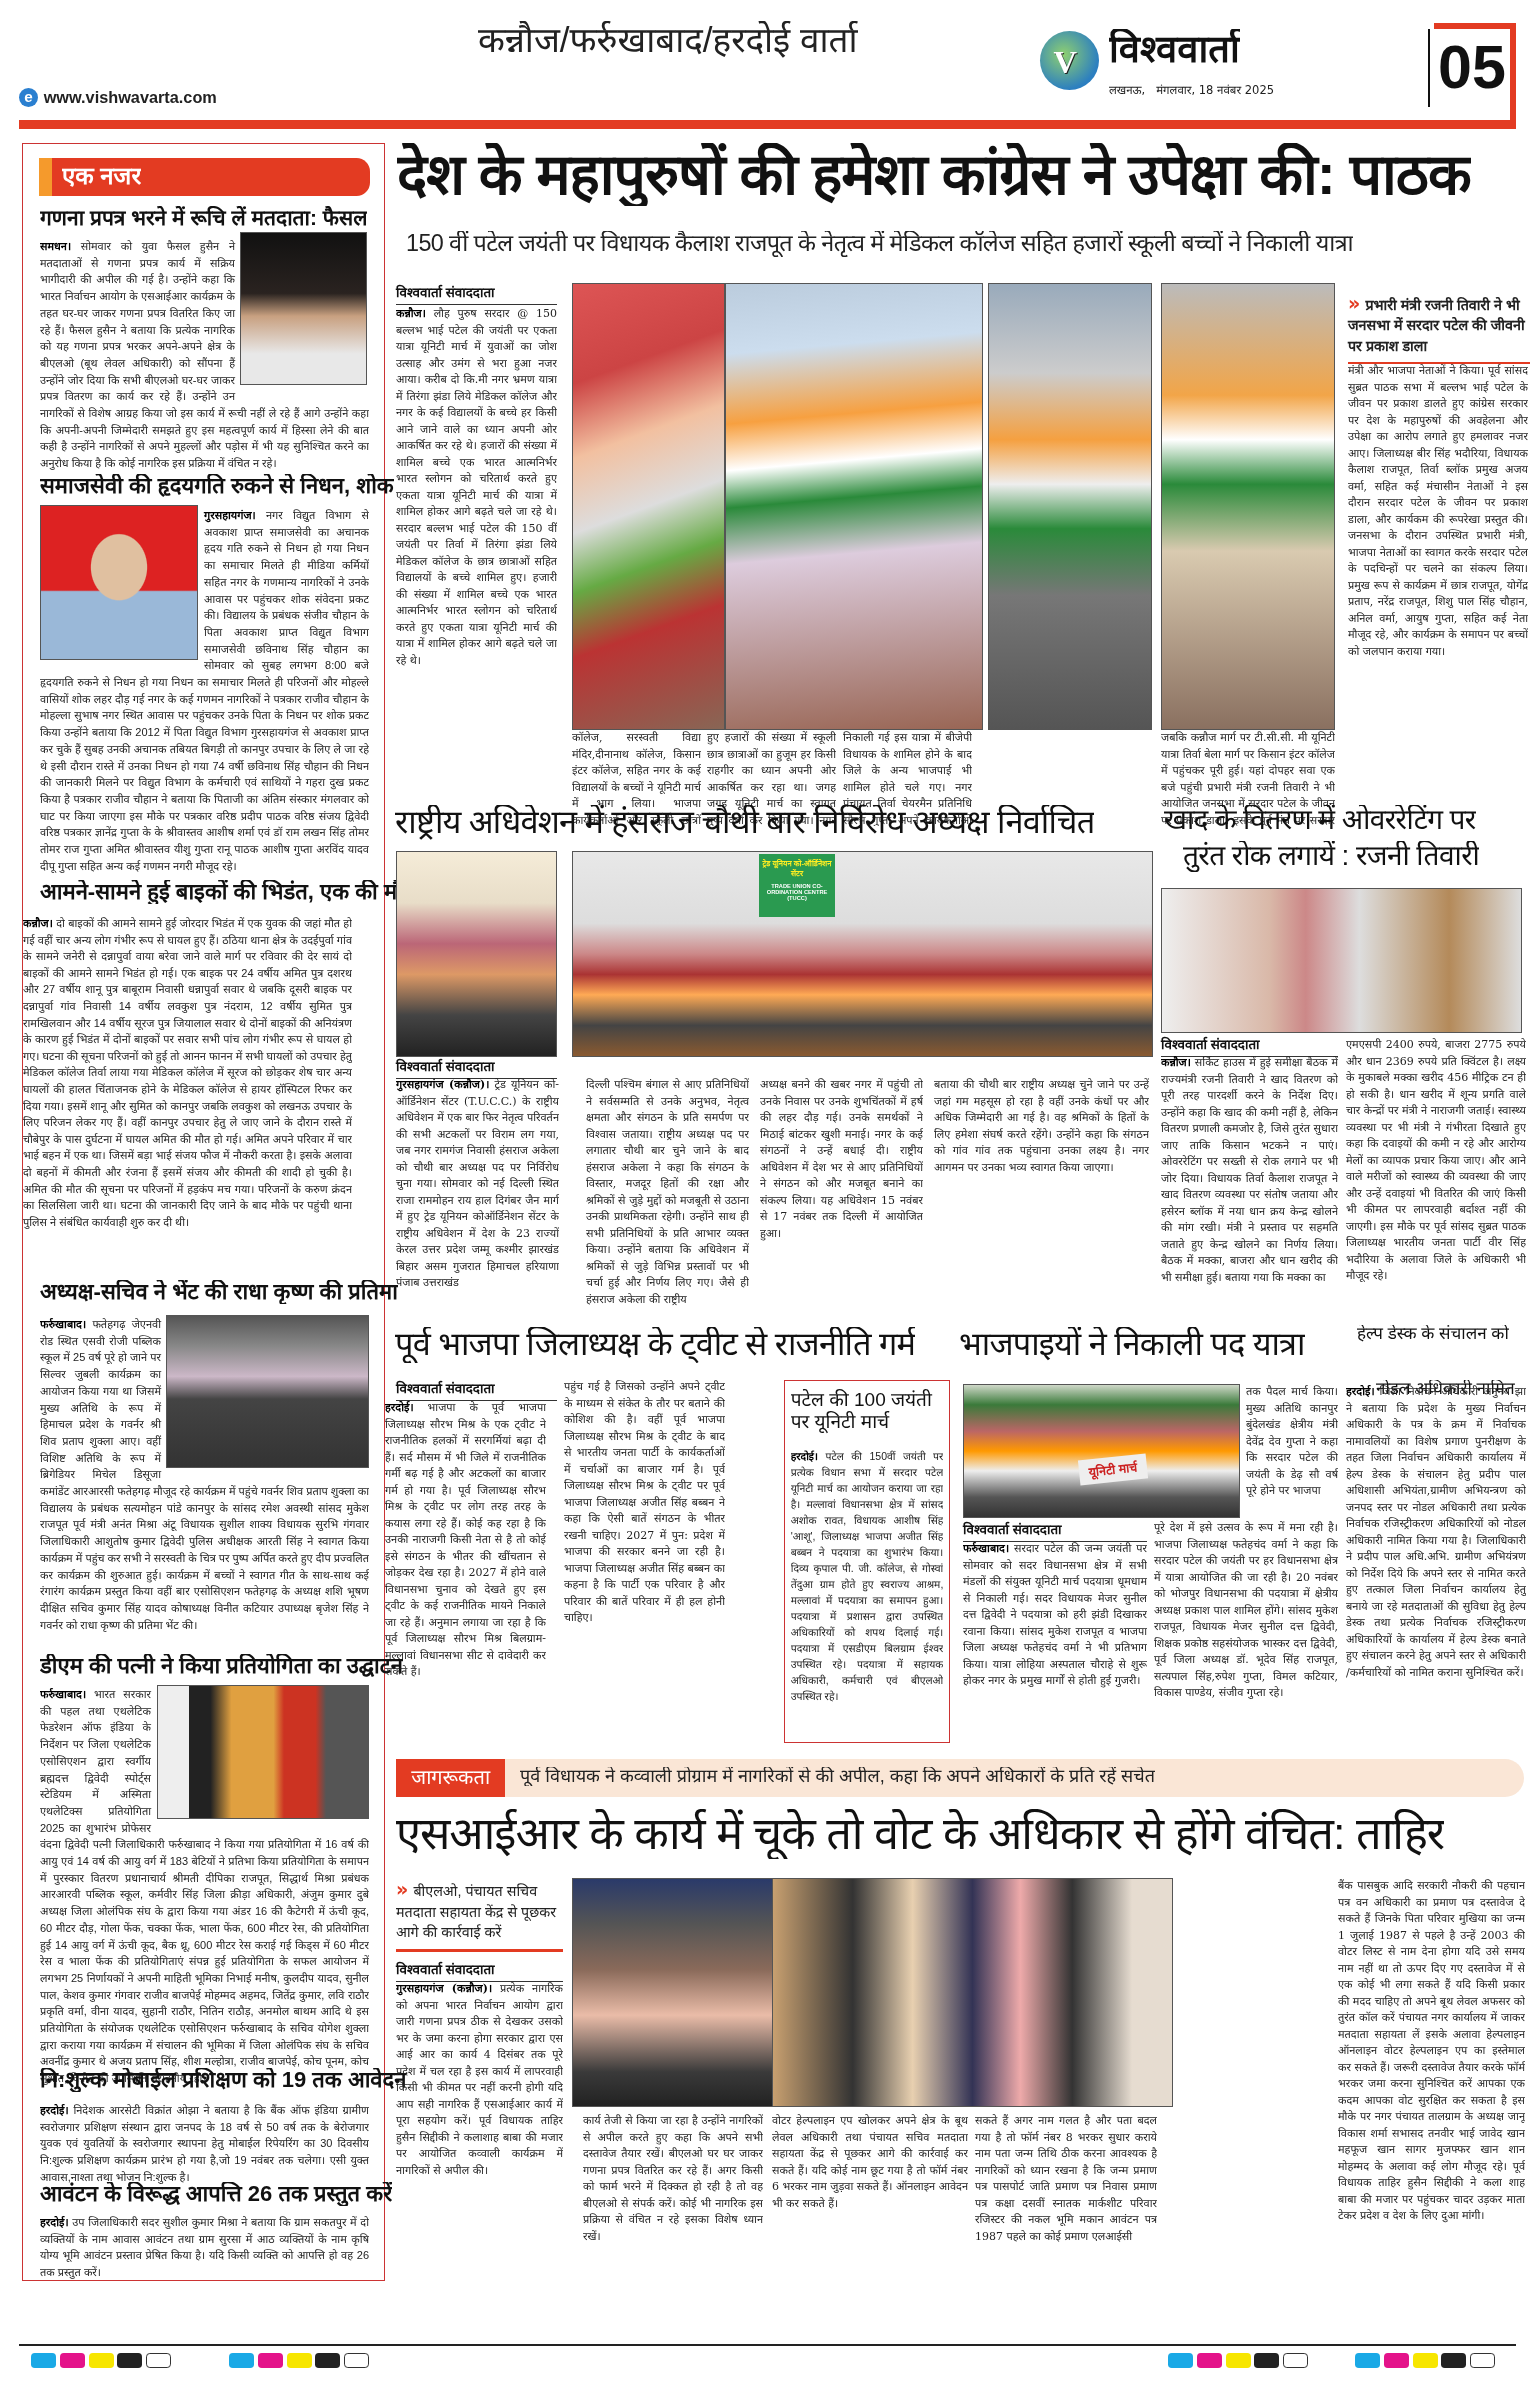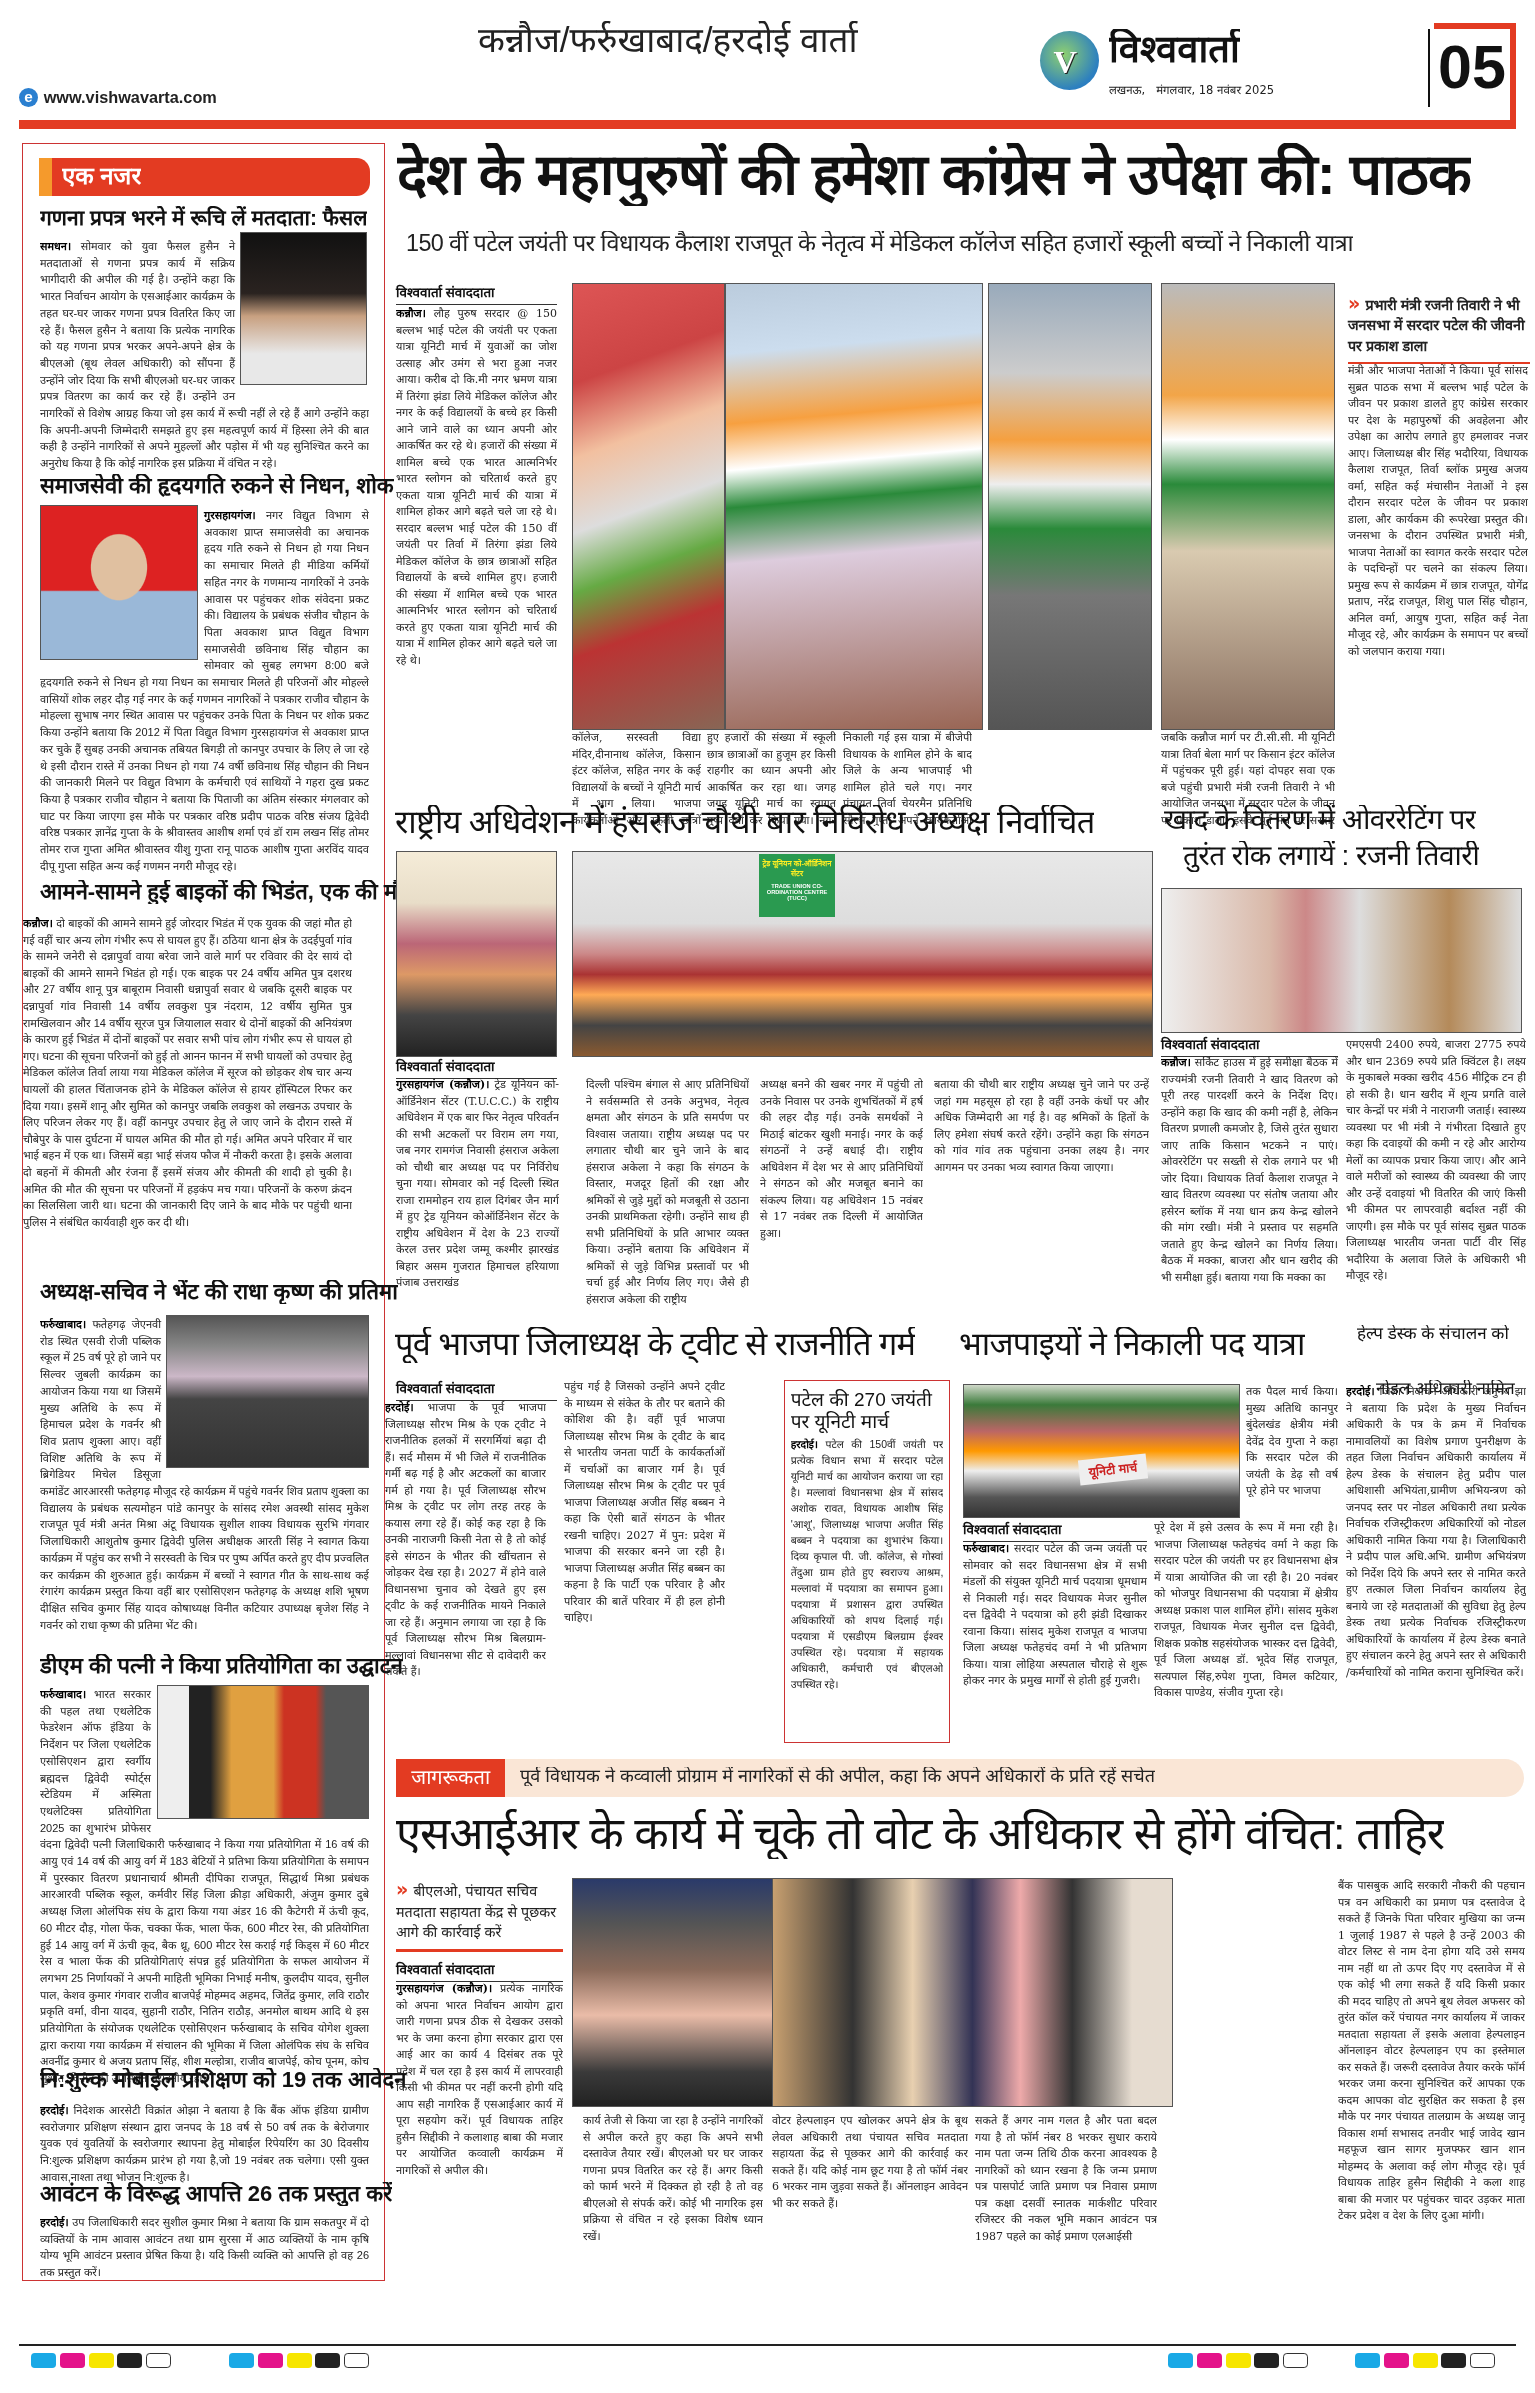--- a/index.html
+++ b/index.html
@@ -144,22 +144,22 @@
 <section>
   <h2 class="abs hd" style="left:395px;top:1327px;font-size:32.5px;font-weight:normal;letter-spacing:-0.8px;">पूर्व भाजपा जिलाध्यक्ष के ट्वीट से राजनीति गर्म</h2>
   <div class="abs byline" style="left:396px;top:1379px;width:161px;">विश्ववार्ता संवाददाता</div>
   <div class="abs txt" style="left:385px;top:1400px;width:161px;height:344px;">
     <b>हरदोई।</b> <span>भाजपा के पूर्व भाजपा जिलाध्यक्ष सौरभ मिश्र के एक ट्वीट ने राजनीतिक हलकों में सरगर्मियां बढ़ा दी हैं। सर्द मौसम में भी जिले में राजनीतिक गर्मी बढ़ गई है और अटकलों का बाजार गर्म हो गया है। पूर्व जिलाध्यक्ष सौरभ मिश्र के ट्वीट पर लोग तरह तरह के कयास लगा रहे हैं। कोई कह रहा है कि उनकी नाराजगी किसी नेता से है तो कोई इसे संगठन के भीतर की खींचतान से जोड़कर देख रहा है। 2027 में होने वाले विधानसभा चुनाव को देखते हुए इस ट्वीट के कई राजनीतिक मायने निकाले जा रहे हैं। अनुमान लगाया जा रहा है कि पूर्व जिलाध्यक्ष सौरभ मिश्र बिलग्राम-मल्लावां विधानसभा सीट से दावेदारी कर सकते हैं।</span>
   </div>
   <div class="abs txt" style="left:564px;top:1379px;width:161px;height:365px;">पहुंच गई है जिसको उन्होंने अपने ट्वीट के माध्यम से संकेत के तौर पर बताने की कोशिश की है। वहीं पूर्व भाजपा जिलाध्यक्ष सौरभ मिश्र के ट्वीट के बाद से भारतीय जनता पार्टी के कार्यकर्ताओं में चर्चाओं का बाजार गर्म है। पूर्व जिलाध्यक्ष सौरभ मिश्र के ट्वीट पर पूर्व भाजपा जिलाध्यक्ष अजीत सिंह बब्बन ने कहा कि ऐसी बातें संगठन के भीतर रखनी चाहिए। 2027 में पुन: प्रदेश में भाजपा की सरकार बनने जा रही है। भाजपा जिलाध्यक्ष अजीत सिंह बब्बन का कहना है कि पार्टी एक परिवार है और परिवार की बातें परिवार में ही हल होनी चाहिए।</div>
 </section>
 
 <section class="abs" style="left:784px;top:1380px;width:166px;height:363px;border:1.4px solid #c33;padding:7.6px 5.7px;">
-  <div class="hd" style="font-size:19px;font-weight:normal;white-space:normal;line-height:1.2;">पटेल की 270 जयंती पर यूनिटी मार्च</div>
-  <div class="txt" style="margin-top:2px;height:277px;font-family:'Liberation Sans',sans-serif;font-size:10.5px;line-height:16px;">
+  <div class="hd" style="font-size:19px;font-weight:normal;white-space:normal;line-height:1.2;">पटेल की 100 जयंती पर यूनिटी मार्च</div>
+  <div class="txt" style="margin-top:14px;height:277px;font-family:'Liberation Sans',sans-serif;font-size:10.5px;line-height:16px;">
     <b>हरदोई।</b> <span>पटेल की 150वीं जयंती पर प्रत्येक विधान सभा में सरदार पटेल यूनिटी मार्च का आयोजन कराया जा रहा है। मल्लावां विधानसभा क्षेत्र में सांसद अशोक रावत, विधायक आशीष सिंह 'आशू', जिलाध्यक्ष भाजपा अजीत सिंह बब्बन ने पदयात्रा का शुभारंभ किया। दिव्य कृपाल पी. जी. कॉलेज, से गोस्वां तेंदुआ ग्राम होते हुए स्वराज्य आश्रम, मल्लावां में पदयात्रा का समापन हुआ। पदयात्रा में प्रशासन द्वारा उपस्थित अधिकारियों को शपथ दिलाई गई। पदयात्रा में एसडीएम बिलग्राम ईश्वर उपस्थित रहे। पदयात्रा में सहायक अधिकारी, कर्मचारी एवं बीएलओ उपस्थित रहे।</span>
   </div>
 </section>
 
 <section>
   <h2 class="abs hd" style="left:959px;top:1327px;font-size:32.5px;font-weight:normal;letter-spacing:-0.8px;">भाजपाइयों ने निकाली पद यात्रा</h2>
   <div class="photo" style="left:963px;top:1384px;width:277px;height:134px;background:linear-gradient(180deg,#cfd8c8 0%,#3a7a3a 15%,#b66 35%,#f90 50%,#eee 65%,#555 85%,#333 100%);">
     <div style="position:absolute;left:115px;top:72px;padding:3.8px 9.6px;background:#eee;color:#c22;font:bold 12.4px 'Liberation Sans',sans-serif;transform:rotate(-6deg);">यूनिटी मार्च</div>
   </div>
   <div class="abs byline" style="left:963px;top:1520px;width:184px;">विश्ववार्ता संवाददाता</div>

